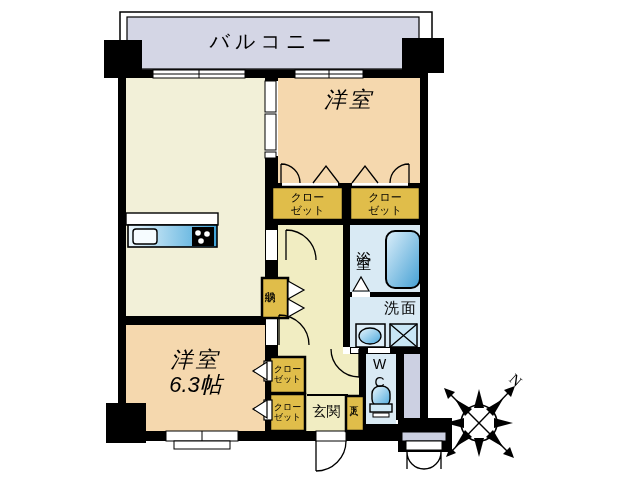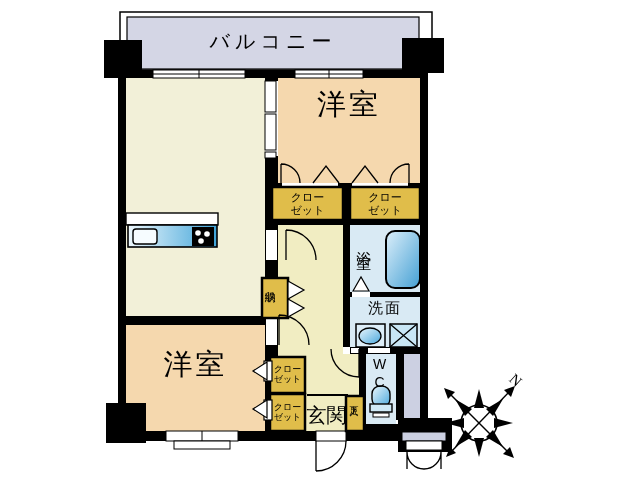--- a/index.html
+++ b/index.html
@@ -1,21 +1,21 @@
 <!DOCTYPE html>
 <html><head>
 <meta charset="utf-8">
 <style>
   html,body{margin:0;padding:0;background:#ffffff;}
   #stage{position:relative;width:528px;height:480px;background:#ffffff;overflow:hidden;
          font-family:"Liberation Sans","DejaVu Sans",sans-serif;color:#000;}
   #plan-svg{position:absolute;left:0;top:0;}
   .lbl{position:absolute;color:#000;line-height:1.12;text-align:center;white-space:nowrap;}
   .vtext{writing-mode:vertical-rl;text-orientation:upright;white-space:normal;}
-  .big{font-size:29px;}
+  .big{font-size:22px;font-style:italic;}
   .closet-lbl{font-size:11px;line-height:1.15;letter-spacing:0px;}
   .closet-lbl.small{font-size:9px;}
   .two-line span{display:block;}
 </style>
 </head>
 <body>
 
 <div id="stage">
 
 <svg id="plan-svg" width="640" height="480" viewBox="0 0 640 480">
@@ -188,20 +188,21 @@
 
 <div class="lbl" style="left:127px;top:30px;width:292px;font-size:20px;letter-spacing:5px;">バルコニー</div>
 
 
 <div class="lbl big two-line" style="left:278px;top:88px;width:142px;">
   <span style="letter-spacing:3px;">洋室</span>
 </div>
 
 <div class="lbl big two-line" style="left:126px;top:348px;width:139px;">
   <span style="letter-spacing:3px;">洋室</span>
+  <span>6.3帖</span>
 </div>
 
 <div class="lbl closet-lbl two-line" style="left:272px;top:191px;width:71px;">
   <span>クロー</span>
   <span>ゼット</span>
 </div>
 <div class="lbl closet-lbl two-line" style="left:350px;top:191px;width:70px;">
   <span>クロー</span>
   <span>ゼット</span>
 </div>
@@ -211,23 +212,23 @@
 </div>
 <div class="lbl closet-lbl small two-line" style="left:270px;top:402px;width:35px;">
   <span>クロー</span>
   <span>ゼット</span>
 </div>
 
 <div class="lbl vtext" style="left:264px;top:282px;font-size:11px;letter-spacing:1px;">収納</div>
 
 <div class="lbl vtext" style="left:355px;top:239px;font-size:15px;letter-spacing:4px;">浴室</div>
 
-<div class="lbl" style="left:352px;top:300px;width:66px;font-size:15px;letter-spacing:2px;">洗面</div>
+<div class="lbl" style="left:352px;top:300px;width:66px;font-size:15px;letter-spacing:2px;text-align:right;">洗面</div>
 
 <div class="lbl vtext" style="left:371px;top:356px;font-size:14px;letter-spacing:2px;">WC</div>
 
-<div class="lbl" style="left:305px;top:404px;width:43px;font-size:20px;">玄関</div>
+<div class="lbl" style="left:305px;top:404px;width:43px;font-size:14px;">玄関</div>
 
 <div class="lbl vtext" style="left:349px;top:399px;font-size:9px;">下足入</div>
 
 <div class="lbl" style="left:510px;top:372px;font-size:15px;transform:rotate(42deg);font-family:'Liberation Serif','DejaVu Serif',serif;">N</div>
 
 </div>
 
 </body></html>

